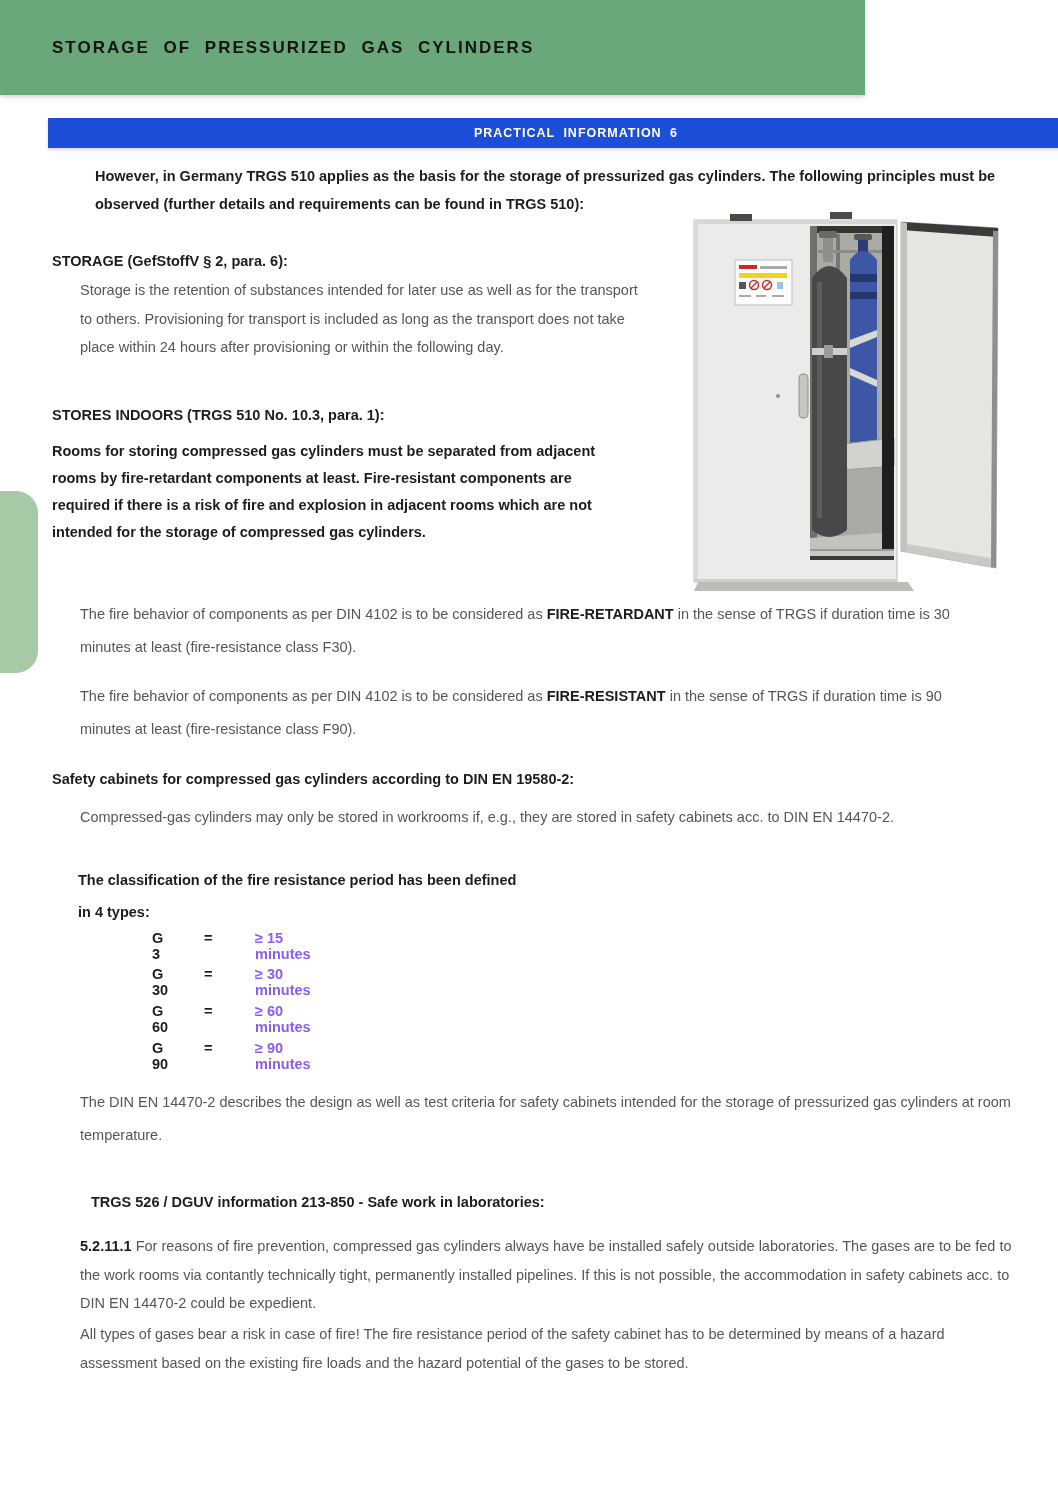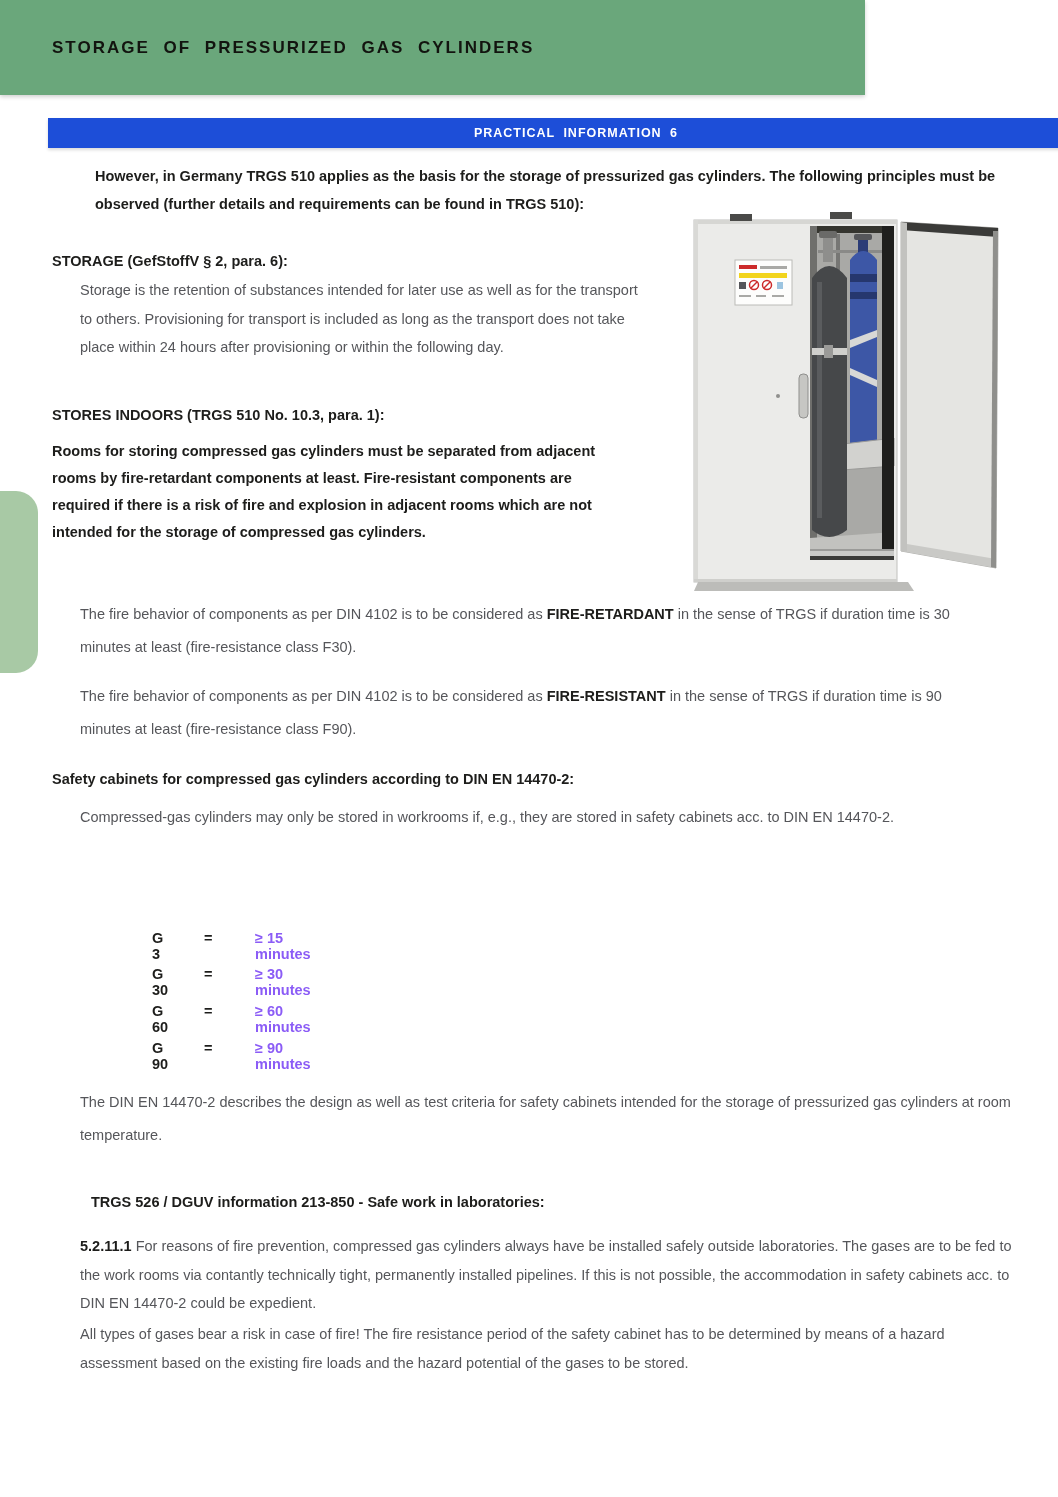--- a/index.html
+++ b/index.html
@@ -200,23 +200,27 @@
         <rect x="109" y="176" width="9" height="44" rx="4" fill="#c6c6c3" stroke="#8f8f8d" stroke-width="1"></rect>
         <circle cx="88" cy="198" r="2" fill="#8f8f8d"></circle>
       </g>
     </svg>
   </div>
 
   <div class="abs body-par wide-par" style="left:52px; top:598px; width:905px;"><span>The fire behavior of components as per DIN 4102 is to be considered as </span><span class="bold-inline">FIRE-RETARDANT</span><span> in the sense of TRGS if duration time is 30 minutes at least (fire-resistance class F30).</span></div>
 
   <div class="abs body-par wide-par" style="left:52px; top:680px; width:905px;"><span>The fire behavior of components as per DIN 4102 is to be considered as </span><span class="bold-inline">FIRE-RESISTANT</span><span> in the sense of TRGS if duration time is 90 minutes at least (fire-resistance class F90).</span></div>
 
-  <div class="abs heading" style="left:52px; top:771px;">Safety cabinets for compressed gas cylinders according to DIN EN 14470-2:</div>
+  <div class="abs heading" style="left:52px; top:771px;">Safety cabinets for compressed gas cylinders according to DIN EN 19580-2:</div>
   <div class="abs body-par" style="left:52px; top:803px; width:945px;">Compressed-gas cylinders may only be stored in workrooms if, e.g., they are stored in safety cabinets acc. to DIN EN 14470-2.</div>
 
+  <div class="abs heading" style="left:78px; top:864px; line-height:32px;">
+    <div>The classification of the fire resistance period has been defined</div>
+    <div>in 4 types:</div>
+  </div>
 
   <div>
     <div class="cls-row" style="top:930px;">
       <span class="cls-type">G 3</span>
       <span class="cls-eq">=</span>
       <span class="cls-value">≥ 15 minutes</span>
     </div>
     <div class="cls-row" style="top:966px;">
       <span class="cls-type">G 30</span>
       <span class="cls-eq">=</span>

